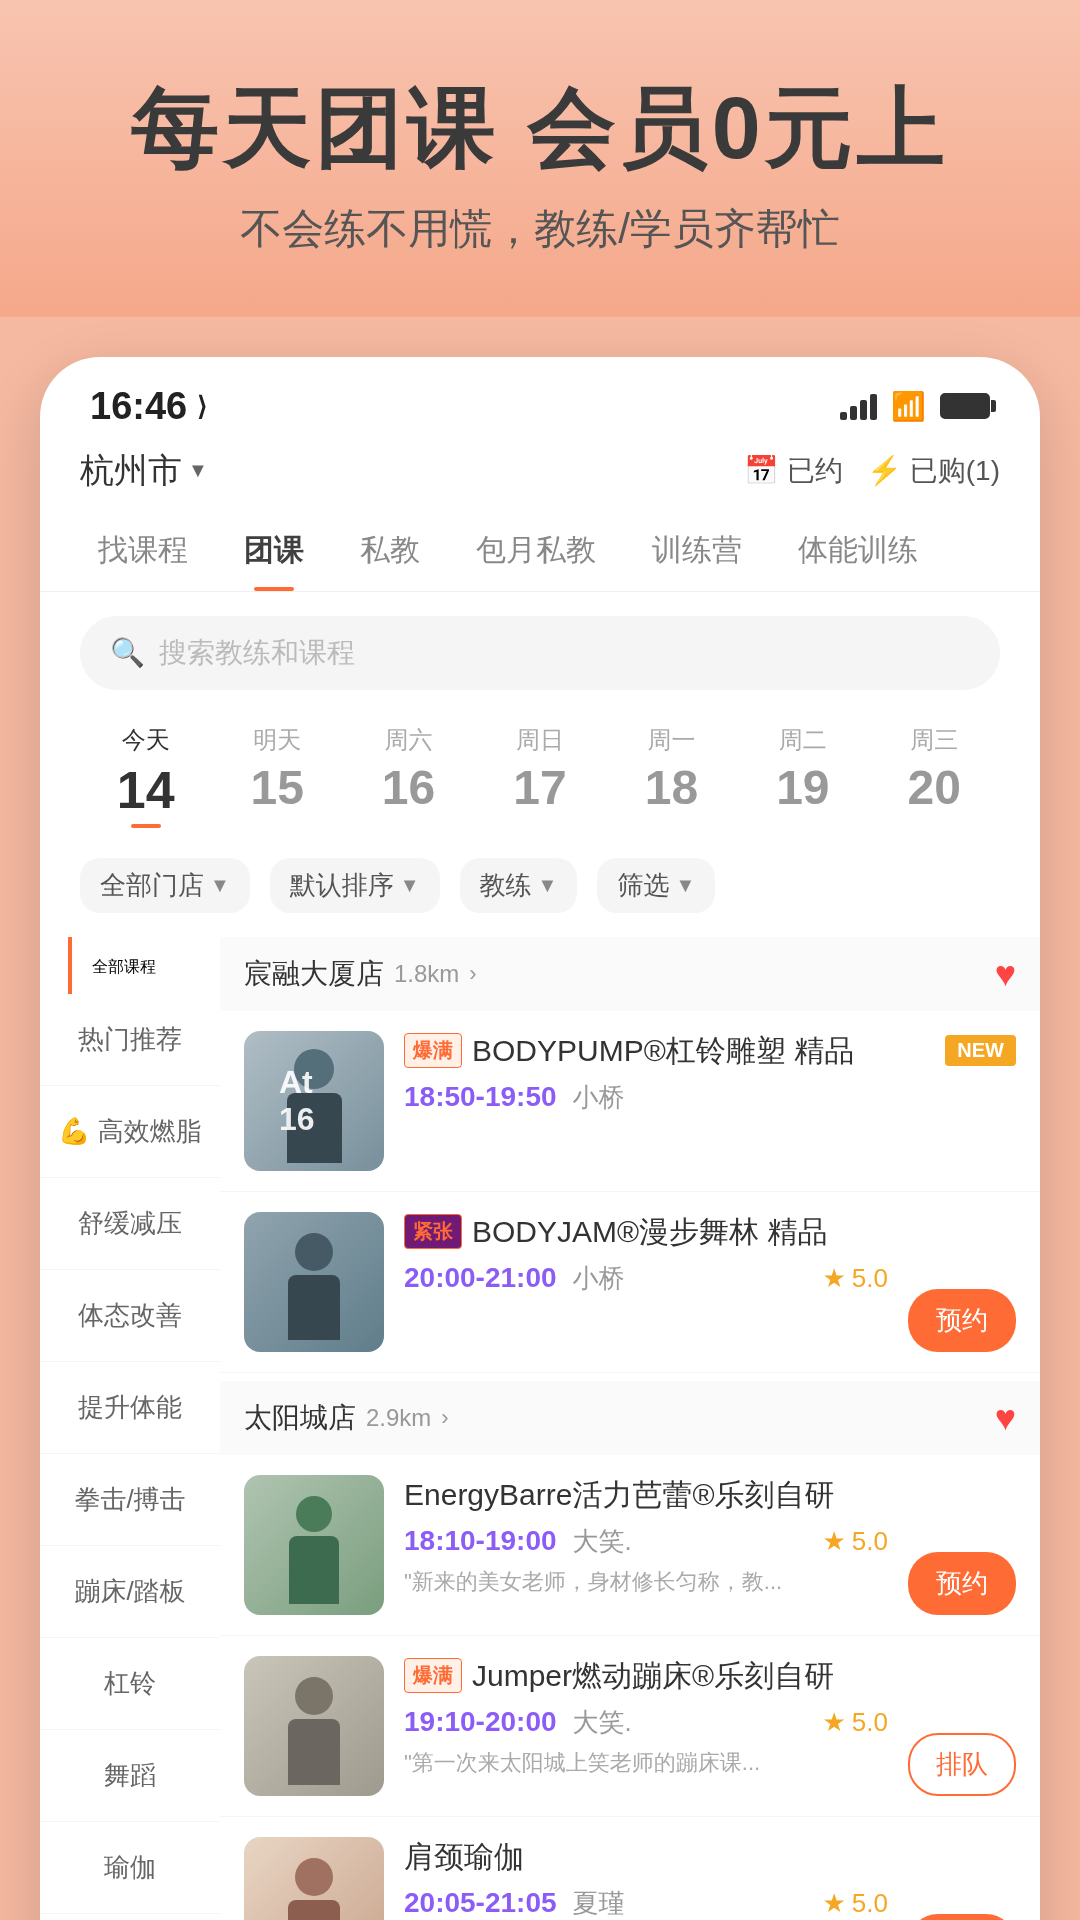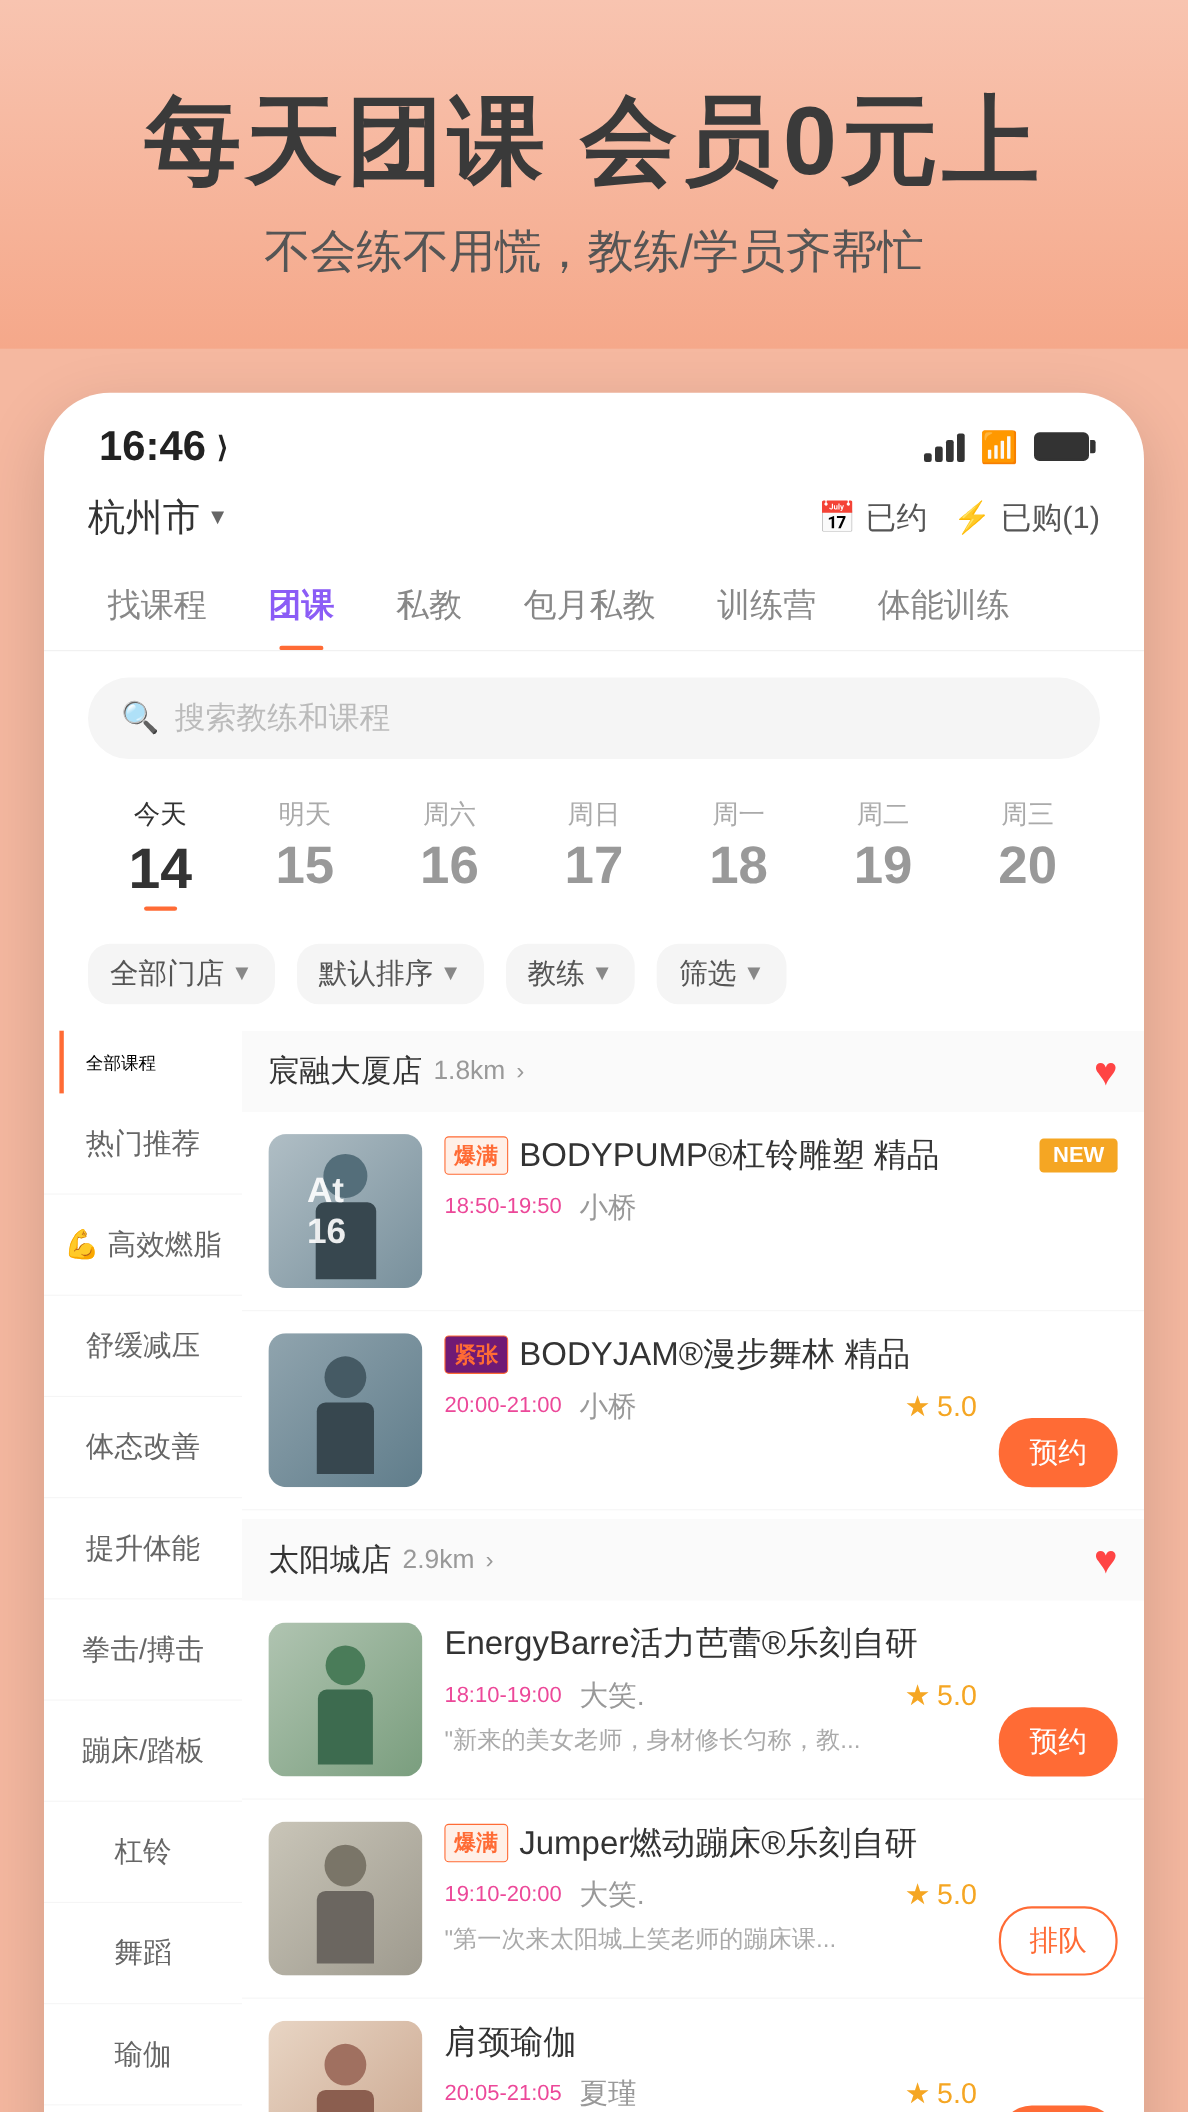--- a/index.html
+++ b/index.html
@@ -138,21 +138,21 @@
     }
     .nav-tab {
       padding: 16px 28px 20px;
       font-size: 30px;
       color: #888;
       white-space: nowrap;
       position: relative;
       cursor: pointer;
     }
     .nav-tab.active {
-      color: #8b5cf6;
+      color: #404040;
       font-weight: 600;
     }
     .nav-tab.active::after {
       content: '';
       position: absolute;
       bottom: 0;
       left: 50%;
       transform: translateX(-50%);
       width: 40px;
       height: 4px;
@@ -250,21 +250,21 @@
     .category-sidebar {
       width: 180px;
       flex-shrink: 0;
     }
     .category-header {
       display: flex;
       align-items: center;
       gap: 8px;
       padding: 20px 20px 16px;
       border-left: 4px solid #ff6b35;
-      margin-left: 14px;
+      margin-left: 28px;
     }
     .category-item {
       padding: 28px 15px;
       text-align: center;
       font-size: 26px;
       color: #666;
       border-bottom: 1px solid #f5f5f5;
     }
 
     
@@ -374,23 +374,23 @@
       flex-shrink: 0;
       margin-left: auto;
     }
     .course-time-row {
       display: flex;
       align-items: center;
       gap: 16px;
       margin-bottom: 8px;
     }
     .course-time {
-      font-size: 20px;
-      color: #ec4899;
-      font-weight: 400;
+      font-size: 28px;
+      color: #8b5cf6;
+      font-weight: 700;
     }
     .course-trainer {
       font-size: 26px;
       color: #999;
     }
     .course-rating {
       display: flex;
       align-items: center;
       gap: 6px;
       font-size: 26px;

